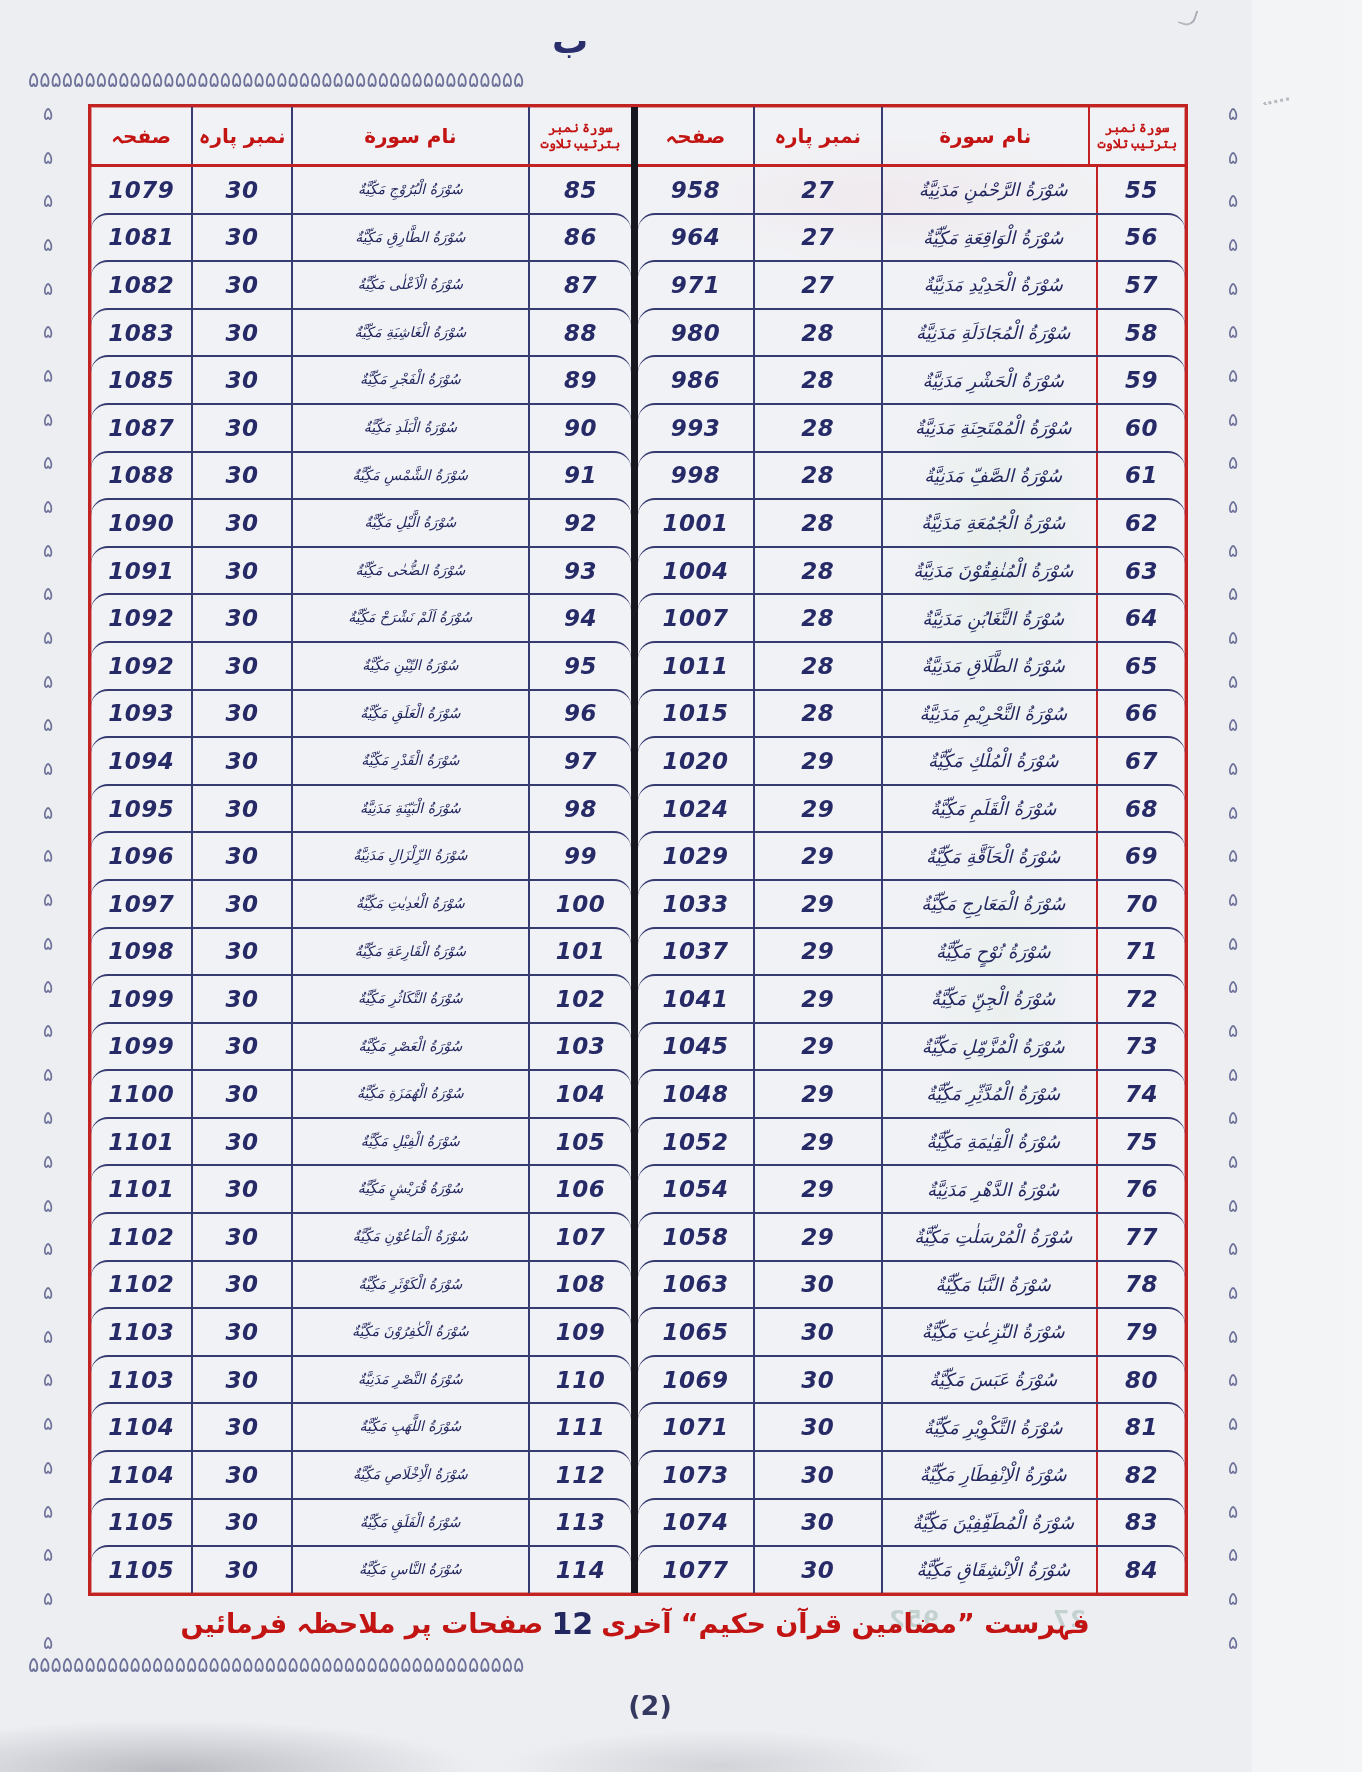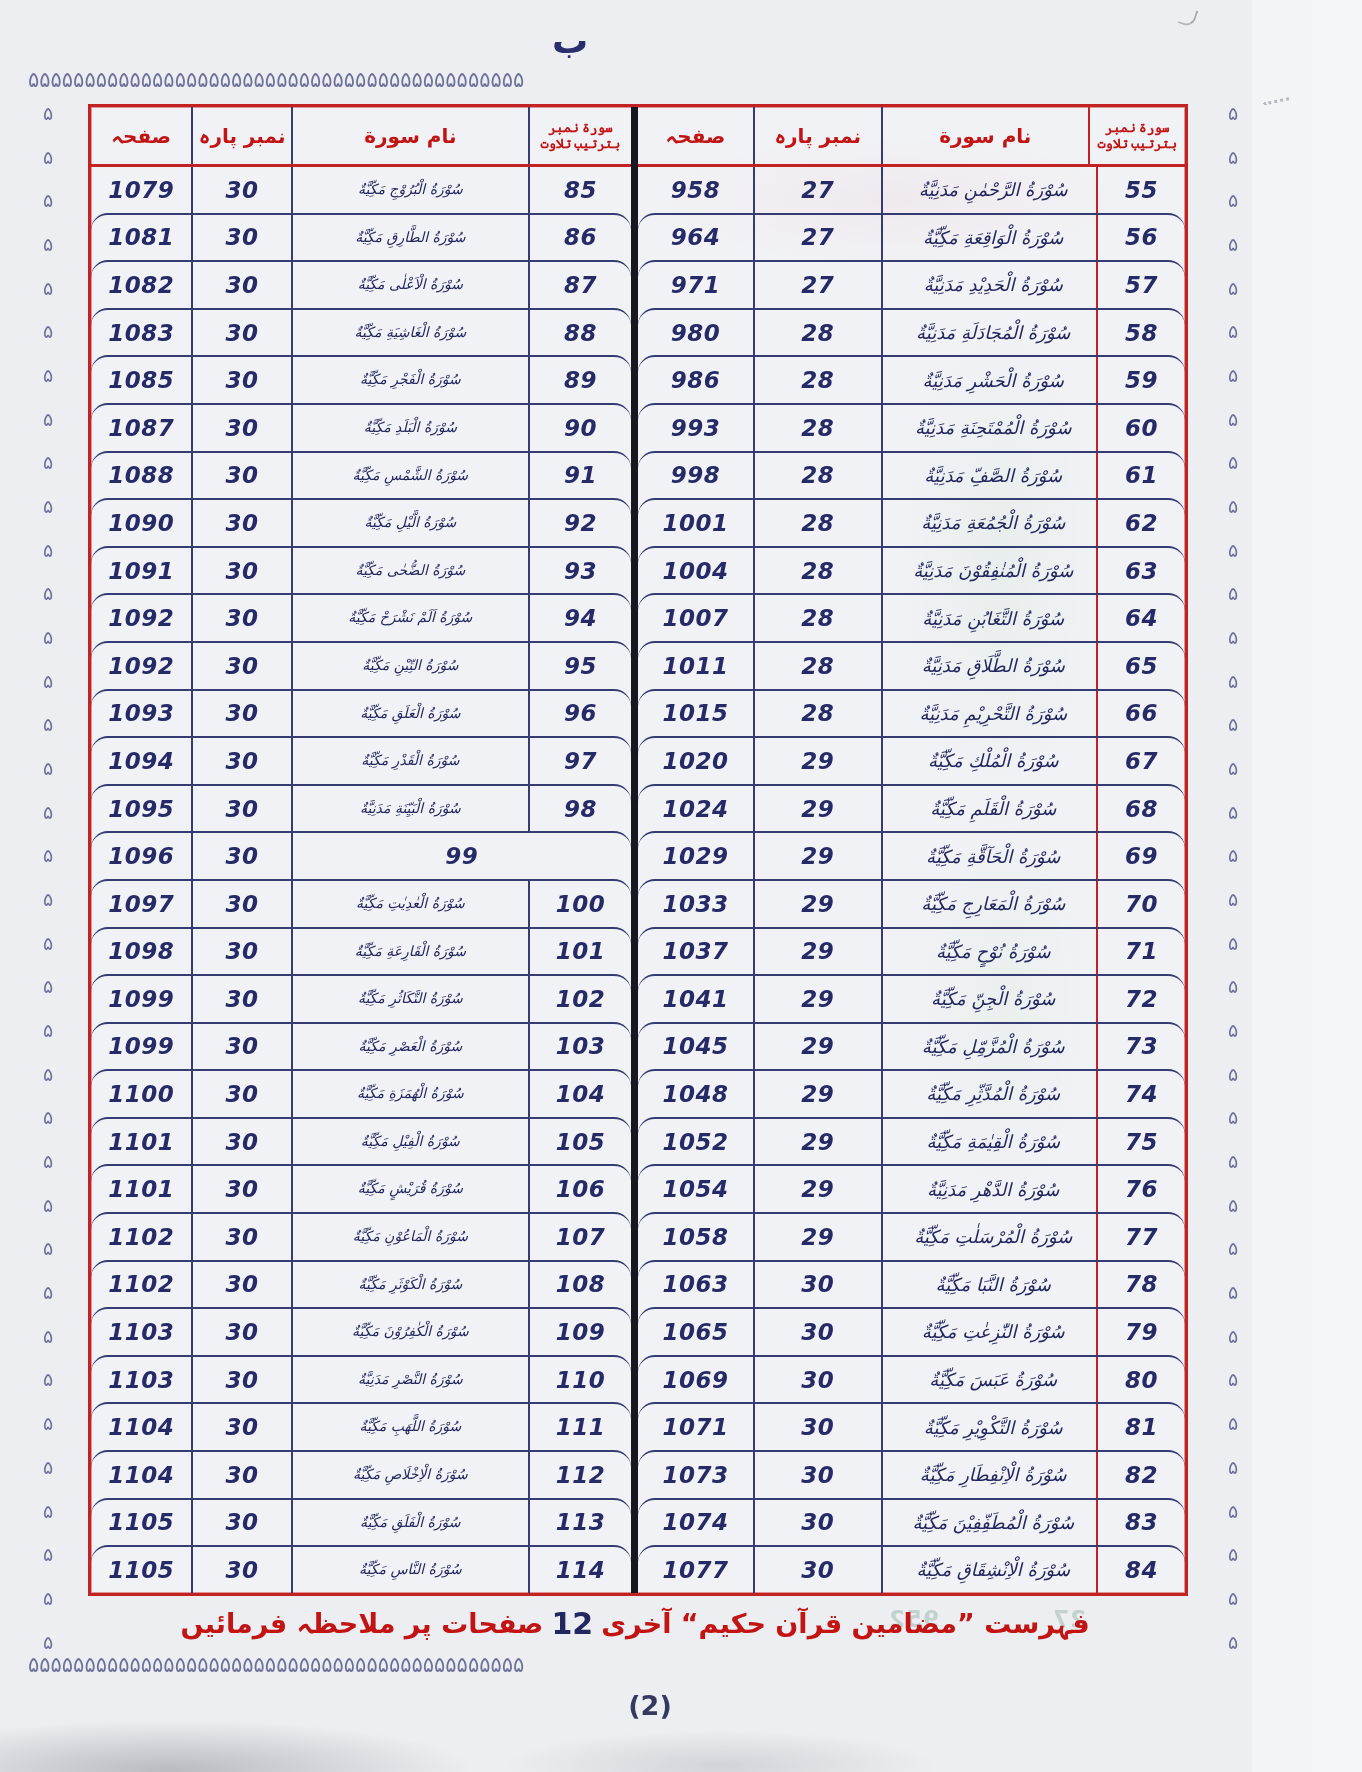--- a/index.html
+++ b/index.html
@@ -254,20 +254,21 @@
           </div>
           <div class="trow">
             <div class="cell c-page">1095</div>
             <div class="cell c-para">30</div>
             <div class="cell c-name">سُوْرَةُ الْبَيِّنَةِ مَدَنِيَّةٌ</div>
             <div class="cell c-num">98</div>
           </div>
           <div class="trow">
             <div class="cell c-page">1096</div>
             <div class="cell c-para">30</div>
+            <div class="cell c-name">سُوْرَةُ الزِّلْزَالِ مَدَنِيَّةٌ</div>
             <div class="cell c-num">99</div>
           </div>
           <div class="trow">
             <div class="cell c-page">1097</div>
             <div class="cell c-para">30</div>
             <div class="cell c-name">سُوْرَةُ الْعٰدِيٰتِ مَكِّيَّةٌ</div>
             <div class="cell c-num">100</div>
           </div>
           <div class="trow">
             <div class="cell c-page">1098</div>

